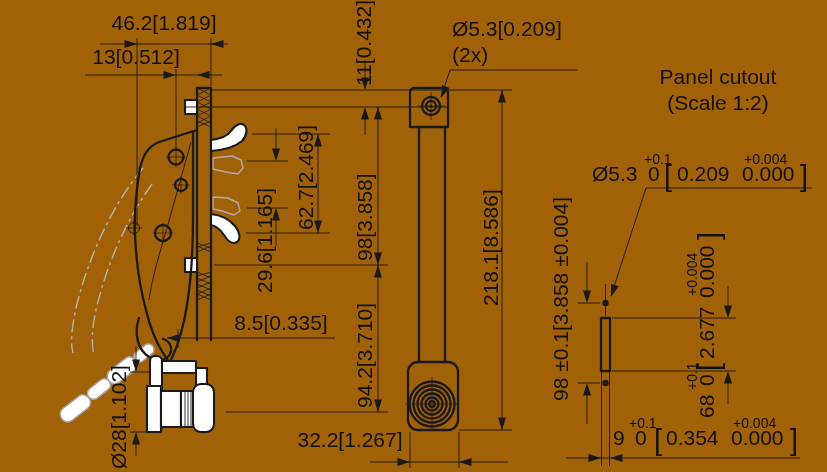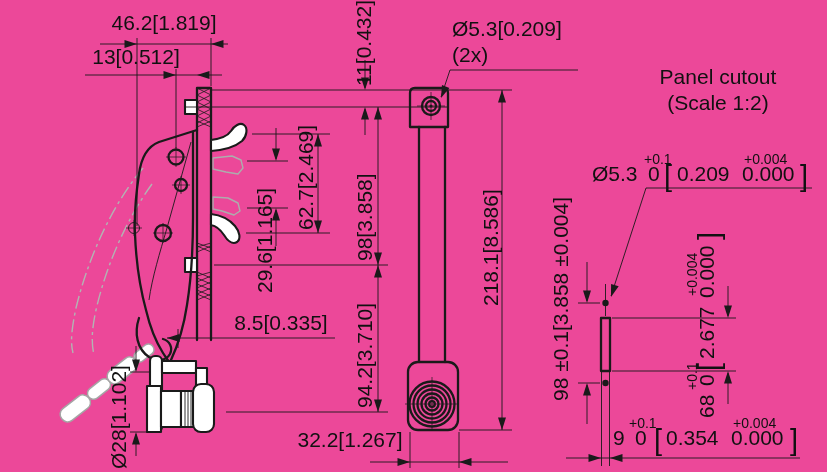--- a/index.html
+++ b/index.html
@@ -1,16 +1,16 @@
 <!DOCTYPE html>
 <html><head>
 <meta charset="utf-8">
 <style>
   html,body{margin:0;padding:0;background:#f2f2f2;}
-  .stage{width:827px;height:472px;background:#ec4899;position:relative;overflow:hidden;
+  .stage{width:827px;height:472px;background:#a16207;position:relative;overflow:hidden;
          font-family:"Liberation Sans", sans-serif;}
   svg text{fill:#111;font-family:"Liberation Sans", sans-serif;}
   .dimtxt{font-size:21px;}
   .toltxt{font-size:14px;}
   .brk{font-size:29px;font-weight:400;}
   .part{stroke:#1a1a1a;stroke-width:2.3;fill:none;stroke-linejoin:round;stroke-linecap:round;}
   .partfill{stroke:#1a1a1a;stroke-width:2.1;fill:#ffffff;stroke-linejoin:round;}
   .thin{stroke:#1a1a1a;stroke-width:0.9;fill:none;}
   .hair{stroke:#1a1a1a;stroke-width:0.7;fill:none;}
   .hatch{stroke:#1a1a1a;stroke-width:0.8;fill:none;}

